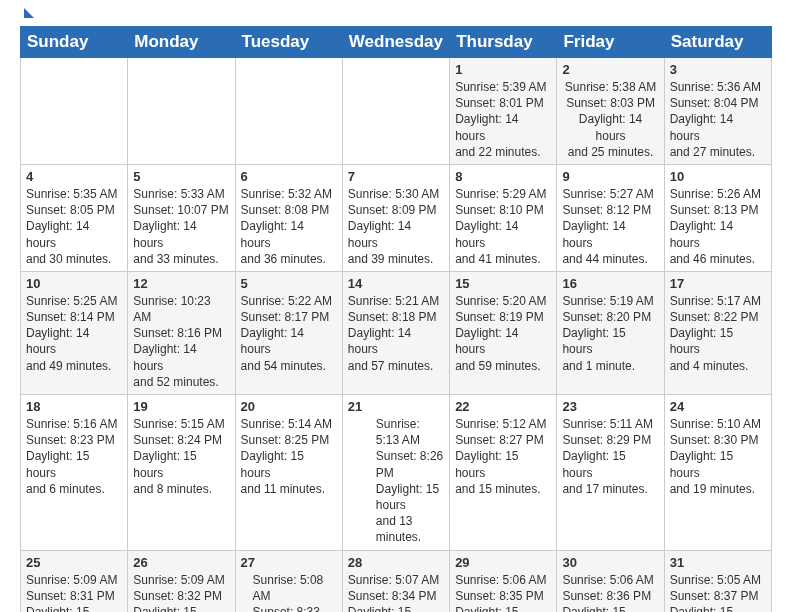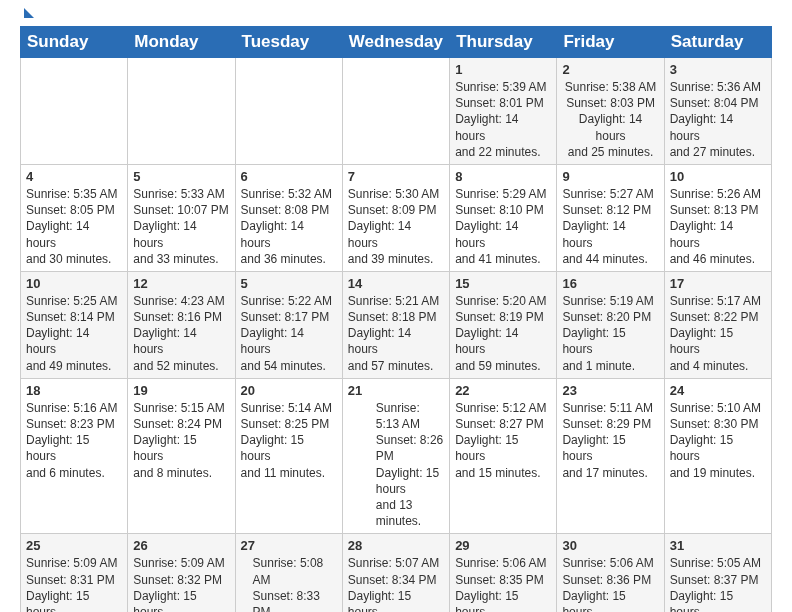--- a/index.html
+++ b/index.html
@@ -216,21 +216,21 @@
         <tr>
           <td>
             <div class="day-number">10</div>
             <div class="day-info" style="white-space: pre-line;">Sunrise: 5:25 AM
 Sunset: 8:14 PM
 Daylight: 14 hours
 and 49 minutes.</div>
           </td>
           <td>
             <div class="day-number">12</div>
-            <div class="day-info" style="white-space: pre-line;">Sunrise: 4:23 AM
+            <div class="day-info" style="white-space: pre-line;">Sunrise: 10:23 AM
 Sunset: 8:16 PM
 Daylight: 14 hours
 and 52 minutes.</div>
           </td>
           <td>
             <div class="day-number">5</div>
             <div class="day-info" style="white-space: pre-line;">Sunrise: 5:22 AM
 Sunset: 8:17 PM
 Daylight: 14 hours
 and 54 minutes.</div>

